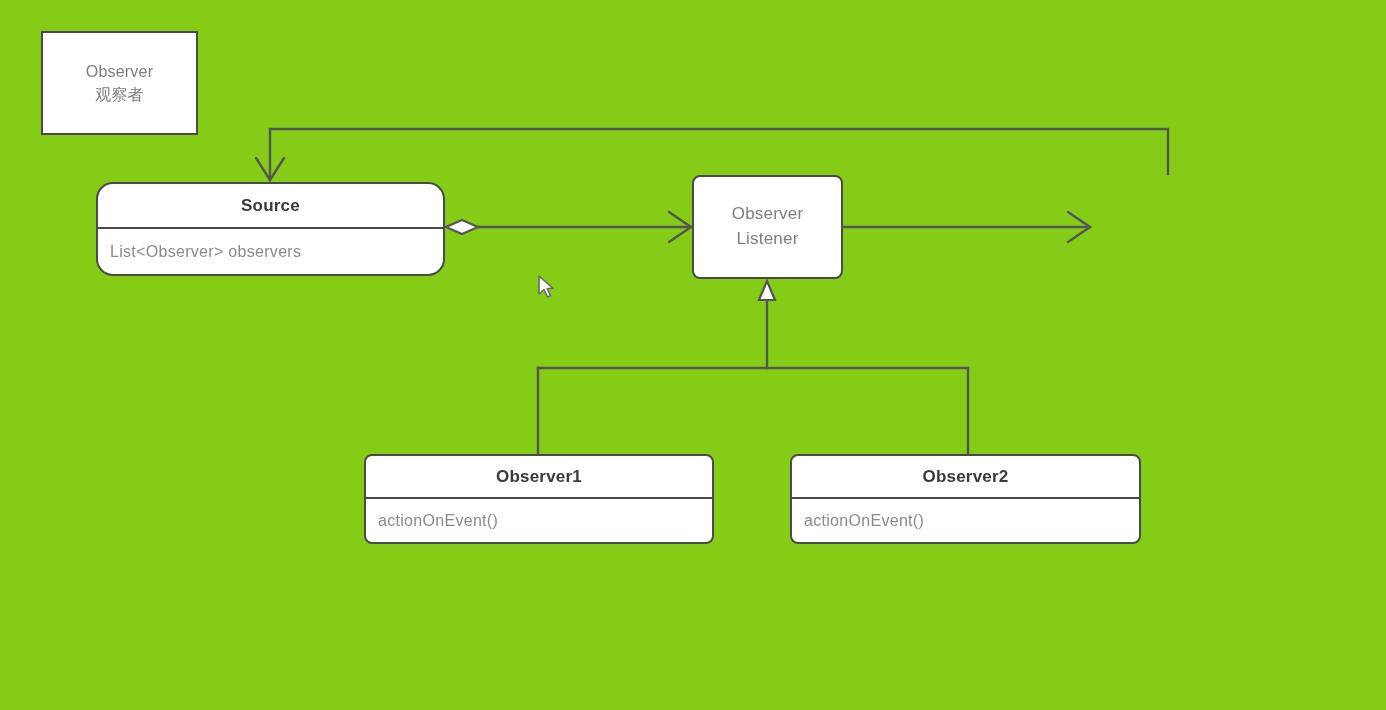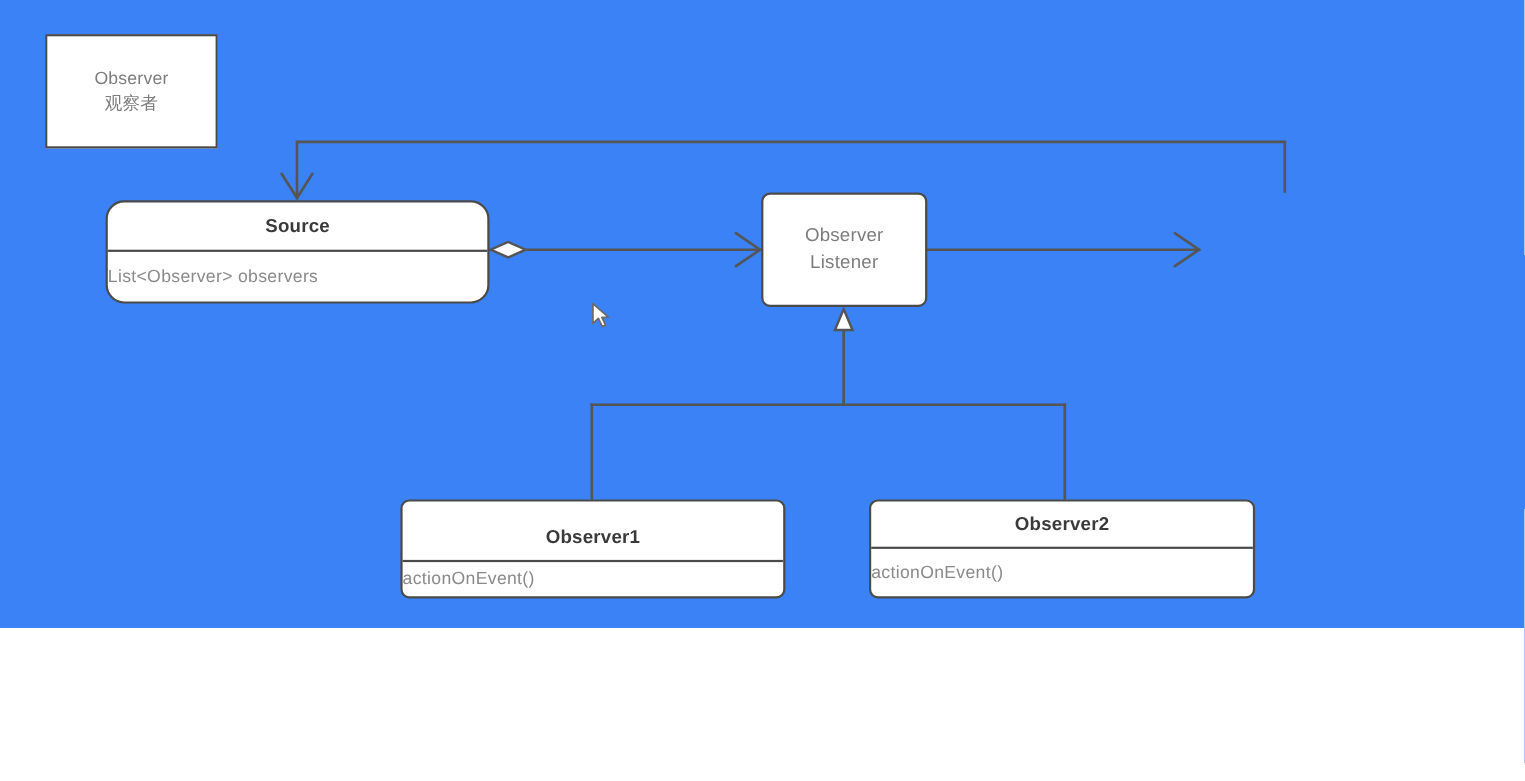--- a/index.html
+++ b/index.html
@@ -6,22 +6,22 @@
     margin: 0;
     padding: 0;
     background: #ffffff;
   }
   body {
     font-family: "Liberation Sans", sans-serif;
   }
   #canvas {
     position: relative;
     width: 1386px;
-    height: 571px;
-    background: #3b82f6;
+    height: 710px;
+    background: #84cc16;
     overflow: hidden;
   }
   #edge-layer {
     position: absolute;
     left: 0;
     top: 0;
     width: 1386px;
     height: 710px;
   }
 
@@ -58,20 +58,21 @@
   }
   .divider {
     flex: 0 0 auto;
     height: 2px;
     background: #4a4a4a;
   }
   .node-compartment {
     flex: 1 1 auto;
     display: flex;
     align-items: center;
+    padding-left: 12px;
     font-size: 16px;
     color: #8a8a8a;
     letter-spacing: 0.3px;
   }
 
   
   #node-observer-legend {
     left: 41px;  top: 31px;  width: 157px; height: 104px;
   }
   #node-observer-legend .node-title.plain { font-size: 16px; }
@@ -85,21 +86,21 @@
     left: 692px; top: 175px; width: 151px; height: 104px;
   }
 
   #node-event {
     left: 1091px; top: 174px; width: 152px; height: 105px;
   }
 
   #node-observer1 {
     left: 364px; top: 454px; width: 350px; height: 90px;
   }
-  #node-observer1 .node-title { height: 41px; margin-top: 12px; }
+  #node-observer1 .node-title { height: 41px; }
 
   #node-observer2 {
     left: 790px; top: 454px; width: 351px; height: 90px;
   }
   #node-observer2 .node-title { height: 41px; }
 
   
   #mouse-cursor {
     position: absolute;
     left: 536px;

